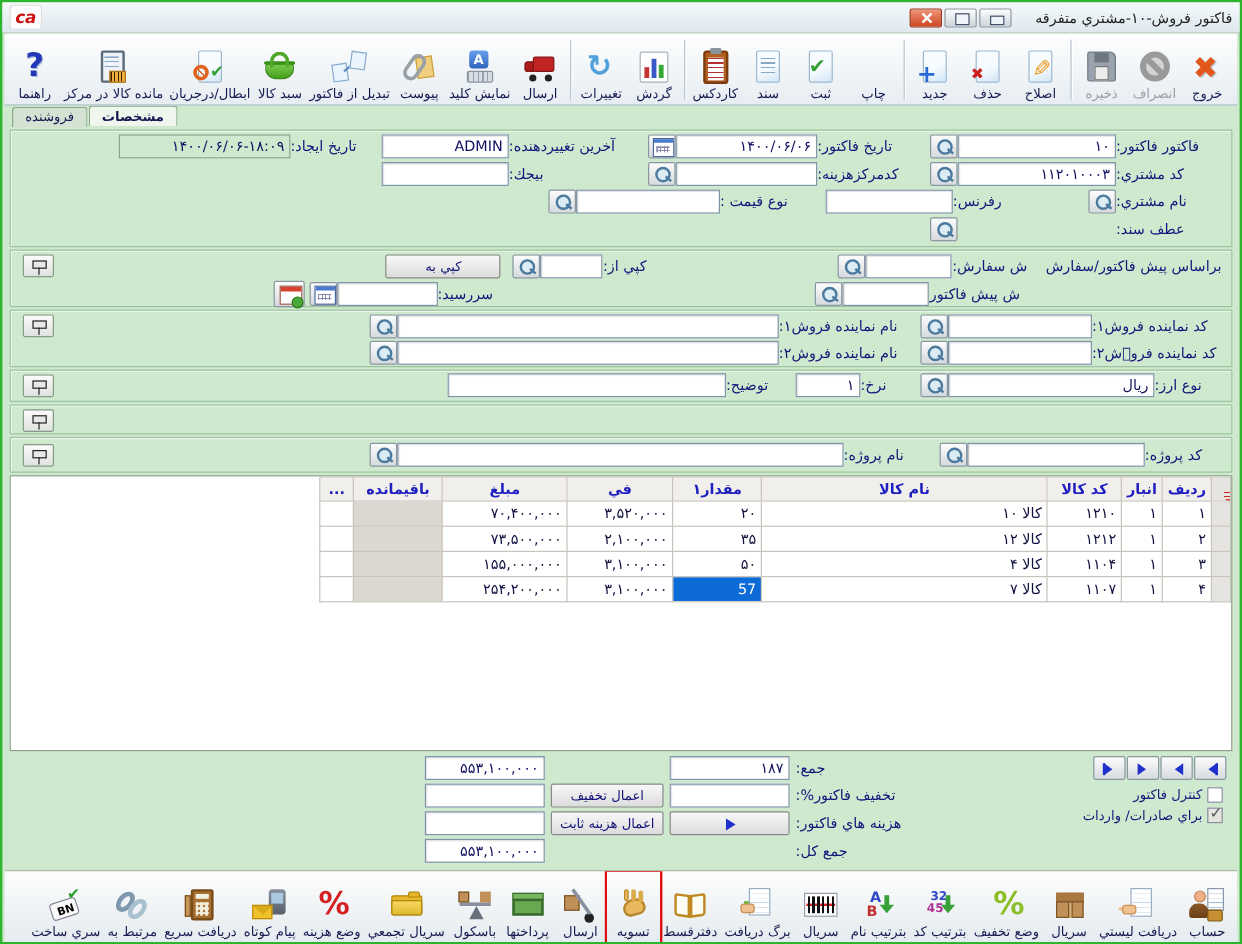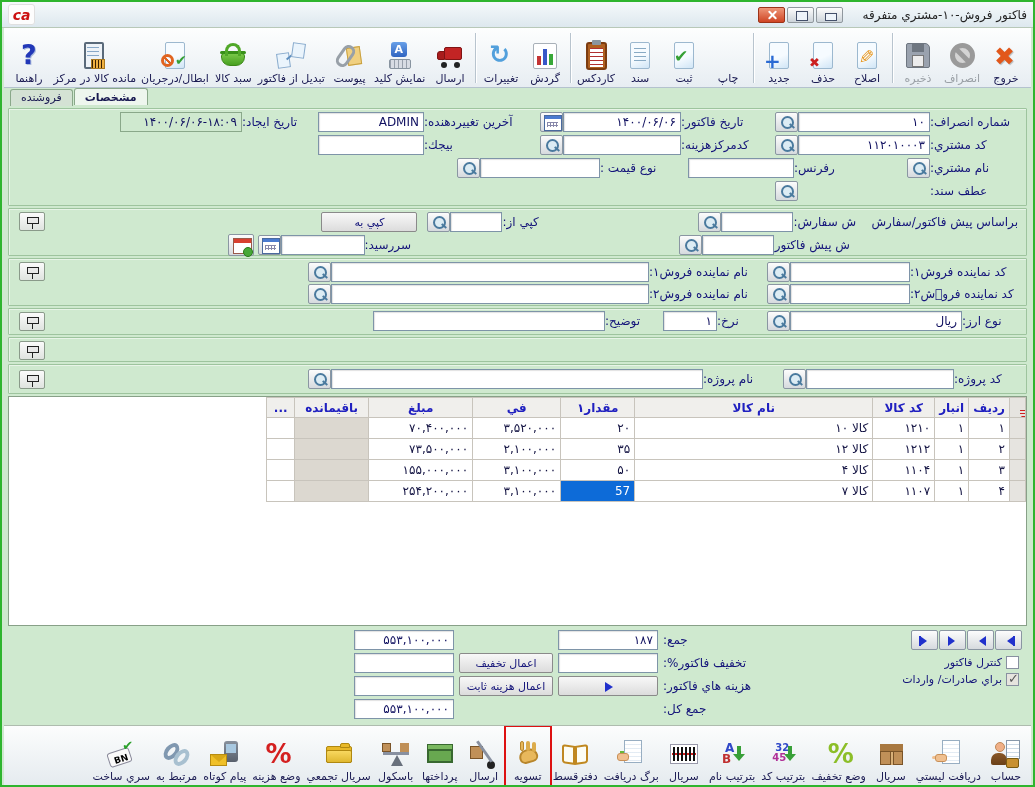--- a/index.html
+++ b/index.html
@@ -296,33 +296,33 @@
 
   <div class="tabbar">
     <div class="tab">فروشنده</div>
     <div class="tab active">مشخصات</div>
   </div>
 
   <div class="main">
 
     <div class="panel" style="top:2px;height:98px">
       <div class="frow">
-        <span class="flbl" style="width:88px">شماره انصراف:</span>
+        <span class="flbl" style="width:88px">فاکتور فاکتور:</span>
         <span class="fld ltr" style="width:132px">۱۰</span>
         <span class="sbtn"></span>
         <span class="sp" style="width:12px"></span>
         <span class="flbl" style="width:82px">تاريخ فاکتور:</span>
         <span class="fld ltr" style="width:118px">۱۴۰۰/۰۶/۰۶</span>
         <span class="calbtn"></span>
         <span class="sp" style="width:10px"></span>
         <span class="flbl" style="width:106px">آخرين تغييردهنده:</span>
         <span class="fld" style="width:106px">ADMIN</span>
         <span class="sp" style="width:8px"></span>
         <span class="flbl" style="width:68px">تاريخ ايجاد:</span>
-        <span class="fld ro ltr" style="width:122px">۱۴۰۰/۰۶/۰۶-۱۸:۰۹</span>
+        <span class="fld ro ltr" style="width:143px">۱۴۰۰/۰۶/۰۶-۱۸:۰۹</span>
       </div>
       <div class="frow">
         <span class="flbl" style="width:88px">کد مشتري:</span>
         <span class="fld ltr" style="width:132px">۱۱۲۰۱۰۰۰۳</span>
         <span class="sbtn"></span>
         <span class="sp" style="width:12px"></span>
         <span class="flbl" style="width:82px">کدمرکزهزينه:</span>
         <span class="fld" style="width:118px"></span>
         <span class="sbtn"></span>
         <span class="sp" style="width:10px"></span>
@@ -628,20 +628,26 @@
         <span class="ic b-expense"></span>
         <span class="lbl">وضع هزينه</span>
       </div>
     <div class="tbtn">
         <span class="ic b-sms">
           <i></i>
         </span>
         <span class="lbl">پيام کوتاه</span>
       </div>
     <div class="tbtn">
+        <span class="ic b-quick">
+          <i></i>
+        </span>
+        <span class="lbl">دريافت سريع</span>
+      </div>
+    <div class="tbtn">
         <span class="ic b-related"></span>
         <span class="lbl">مرتبط به</span>
       </div>
     <div class="tbtn">
         <span class="ic b-batch">
           <i></i>
         </span>
         <span class="lbl">سري ساخت</span>
       </div>
   </div>

